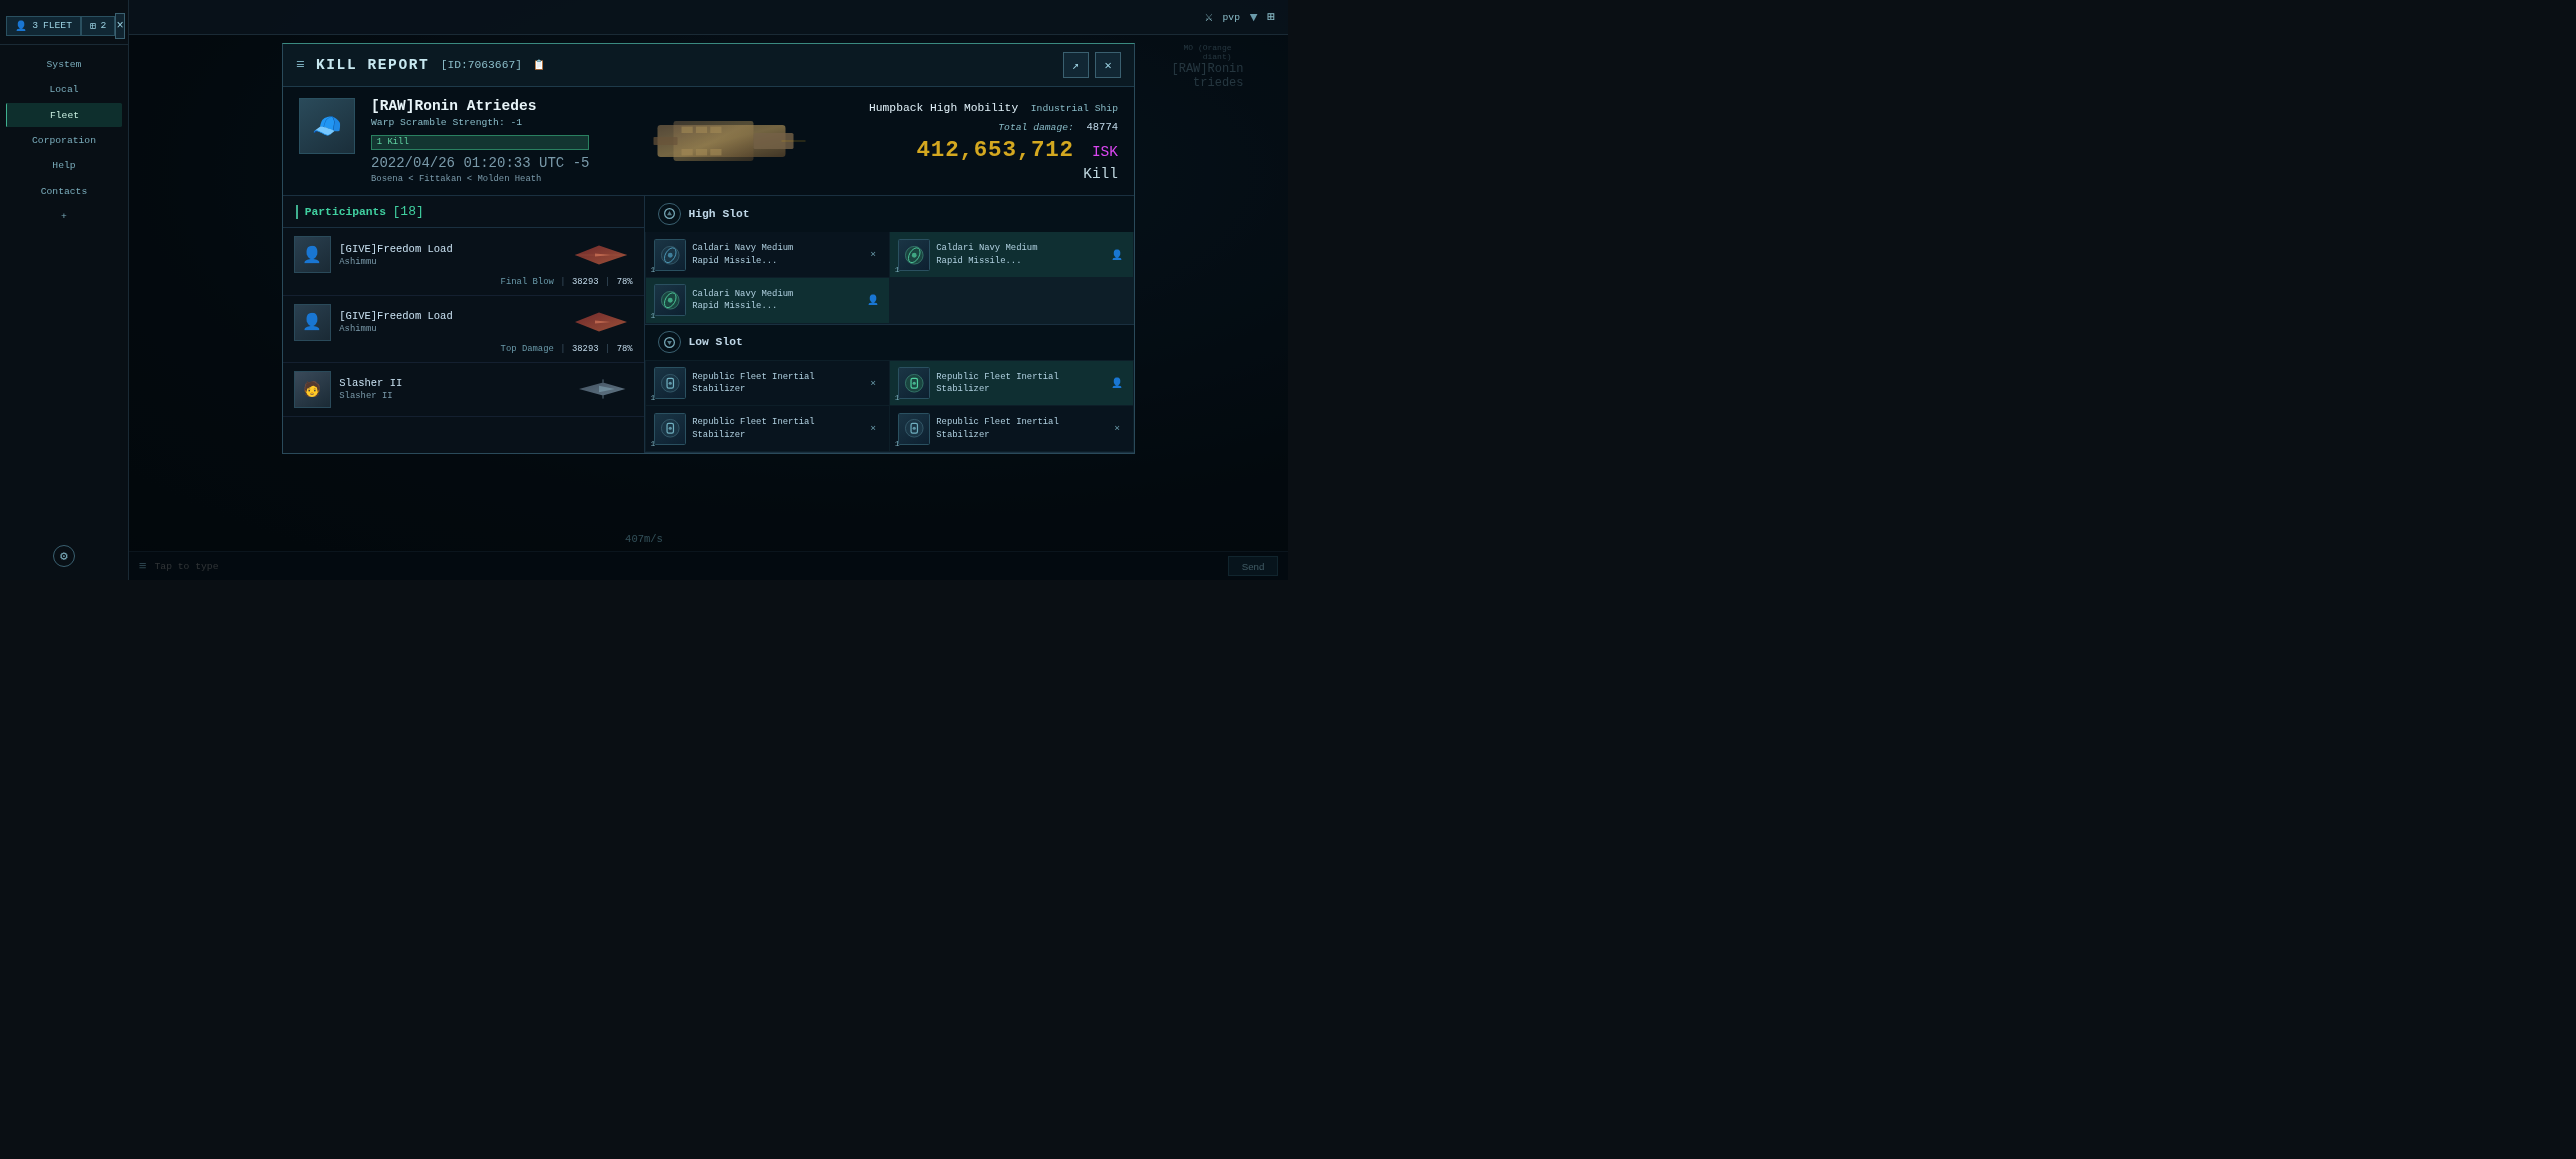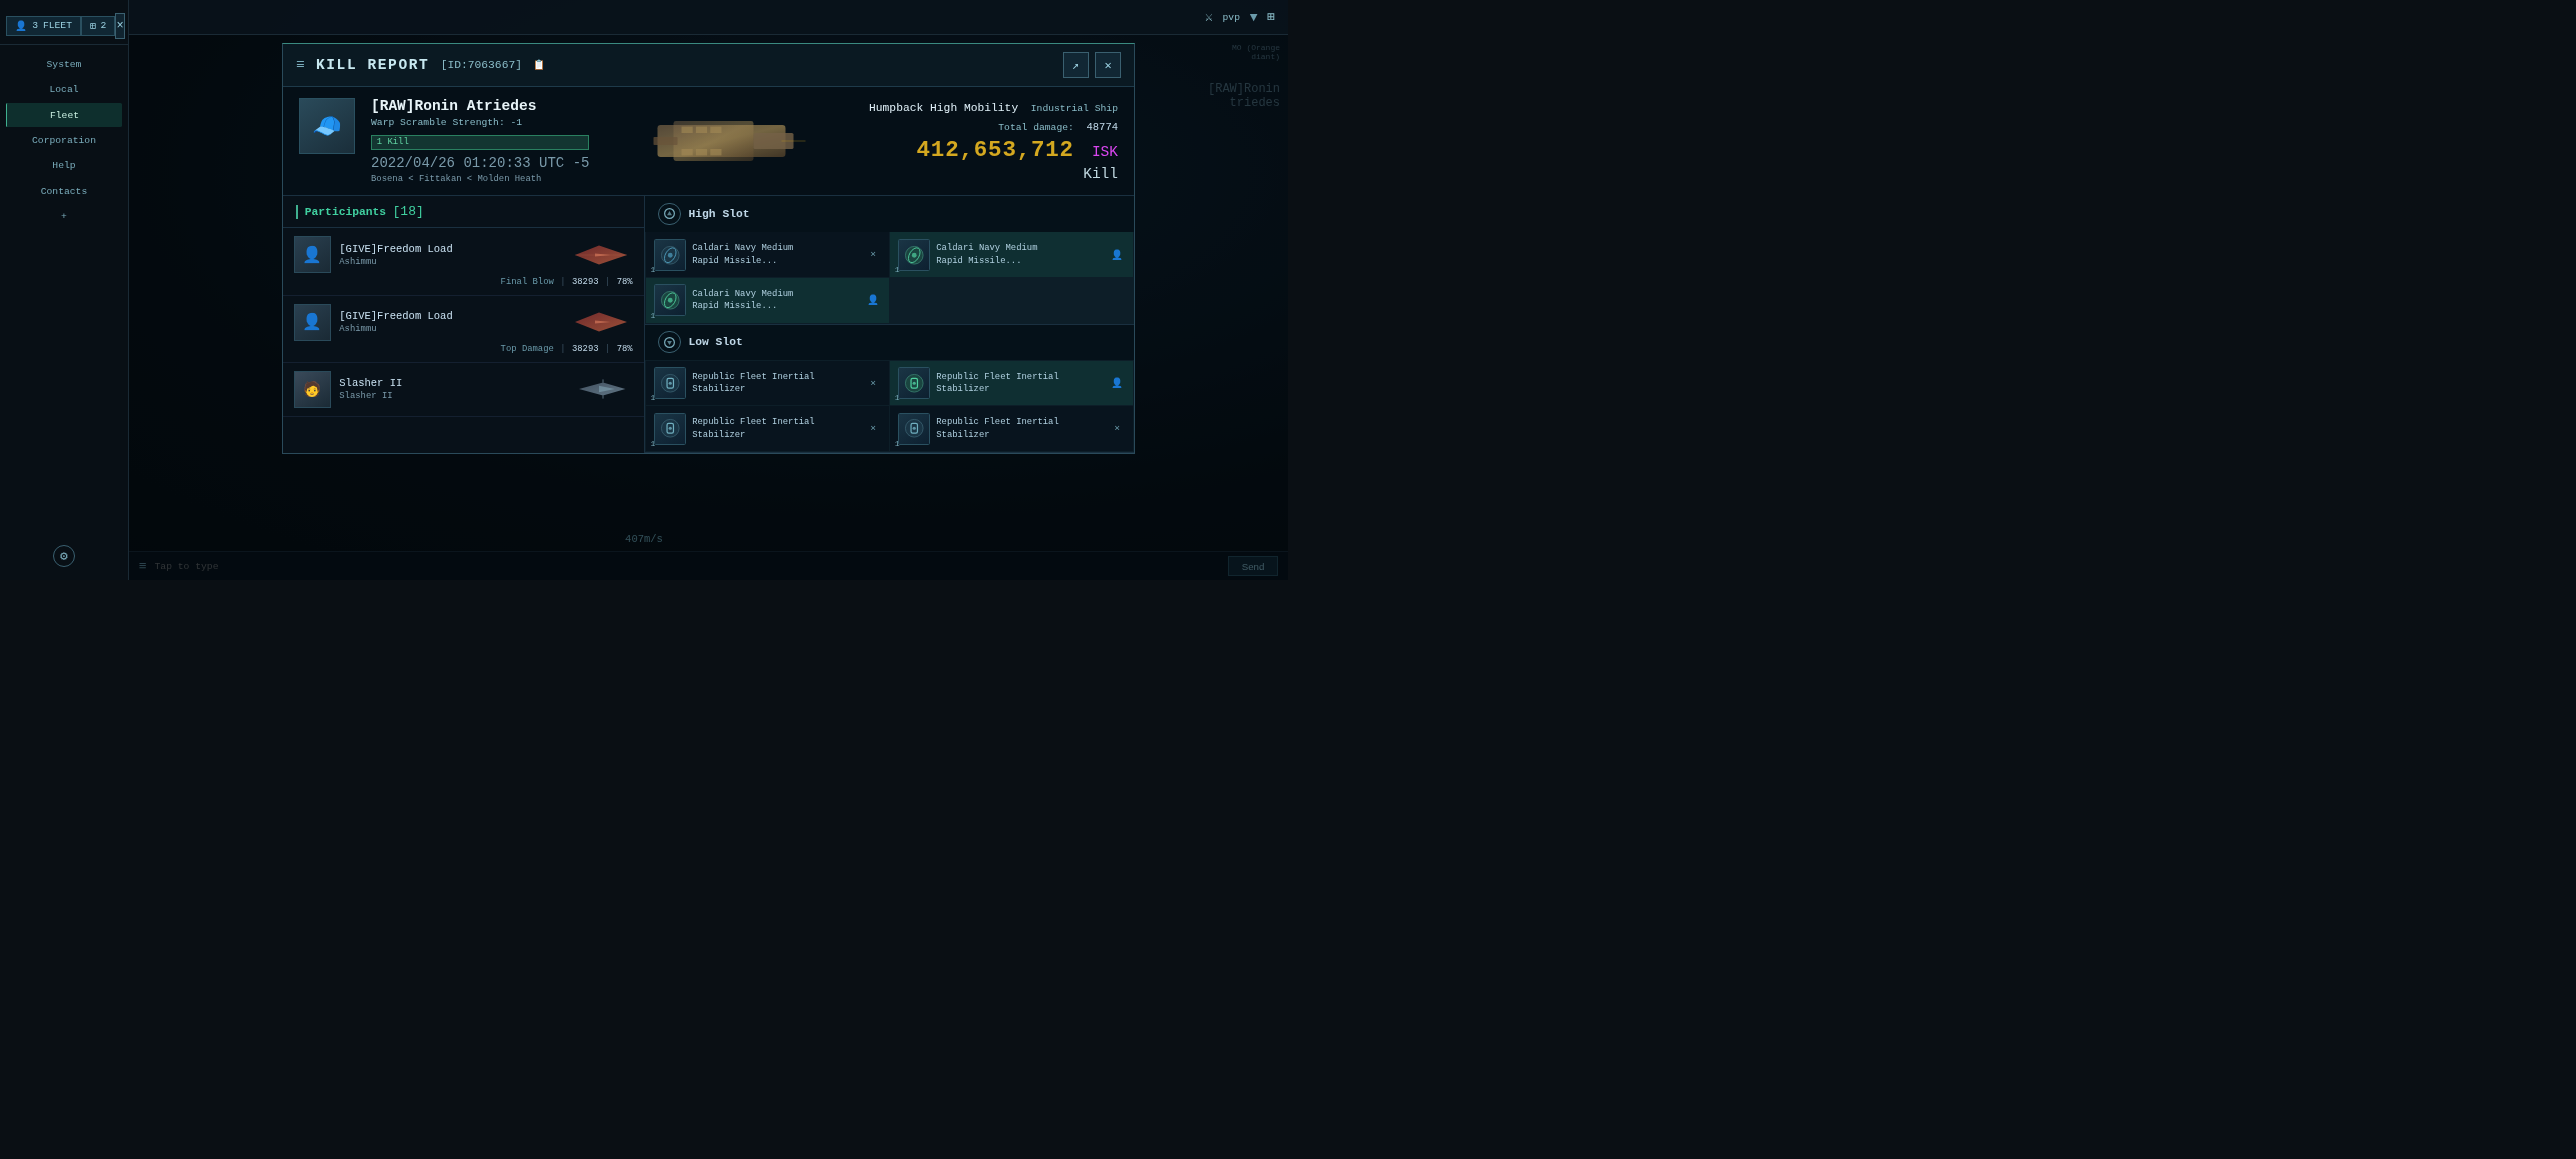--- a/index.html
+++ b/index.html
@@ -265,20 +265,21 @@
     }
 
     .ship-class {
       font-size: 9.7px;
       color: #8abcc8;
     }
 
     .total-damage-label {
       font-size: 9.7px;
       color: #8abcc8;
+      font-style: italic;
     }
 
     .isk-value {
       font-size: 22.5px;
       font-weight: bold;
       color: #d4a820;
       letter-spacing: 0.8px;
     }
 
     .isk-suffix {
@@ -537,23 +538,23 @@
       z-index: 7;
     }
 
     
     .right-panel {
       position: absolute;
       right: 0; top: 35px; bottom: 29px;
       width: 161px;
       display: flex;
       flex-direction: column;
-      align-items: flex-end;
+      align-items: center;
       padding: 8px;
-      gap: 21px;
+      gap: 1px;
       z-index: 3;
     }
 
     .right-player-item {
       font-size: 8.9px;
       color: #6a9aaa;
       text-align: right;
     }
 
     

